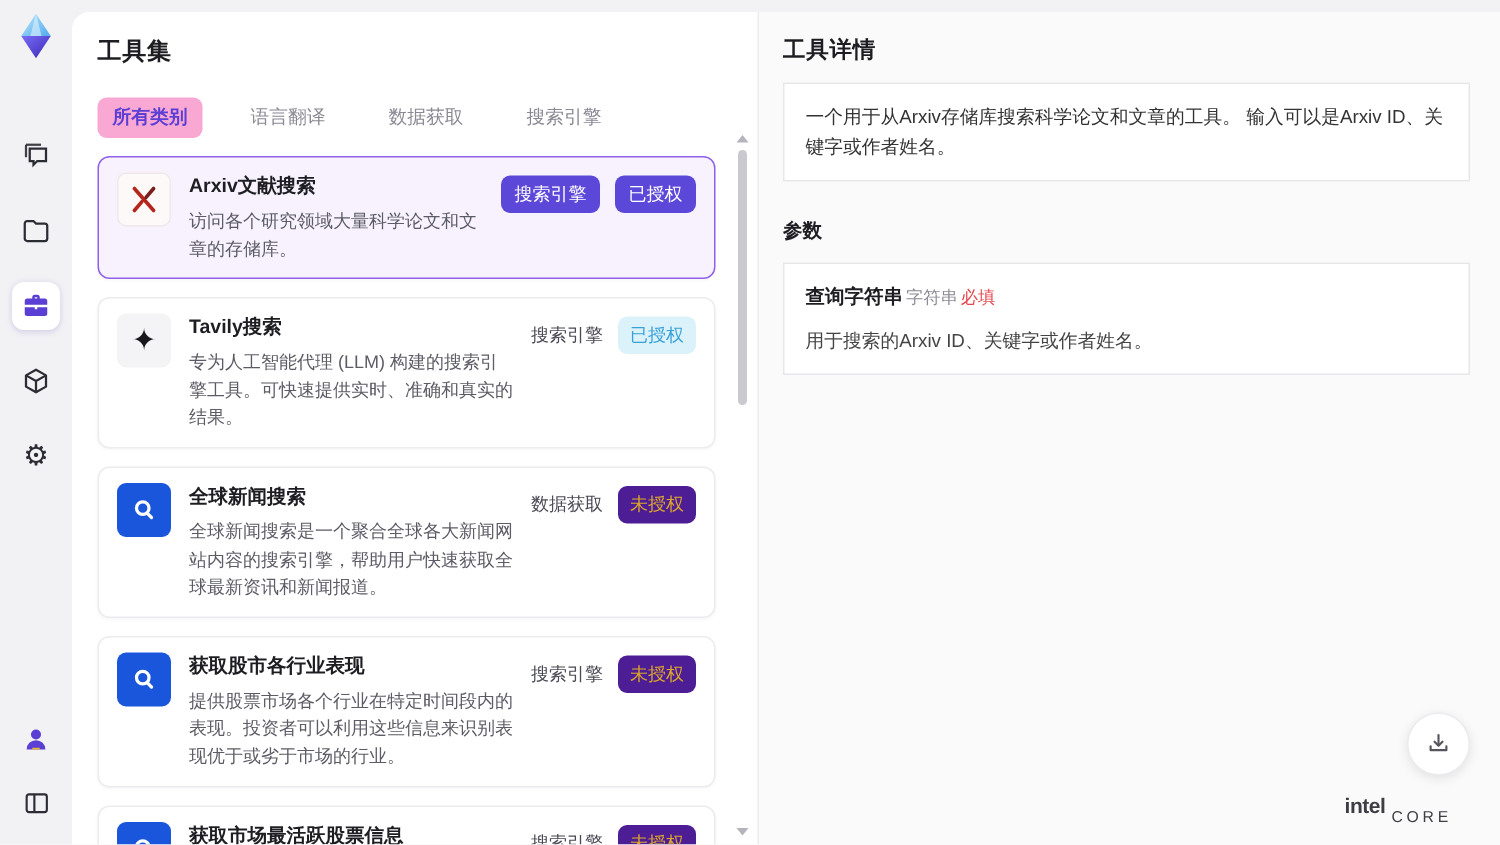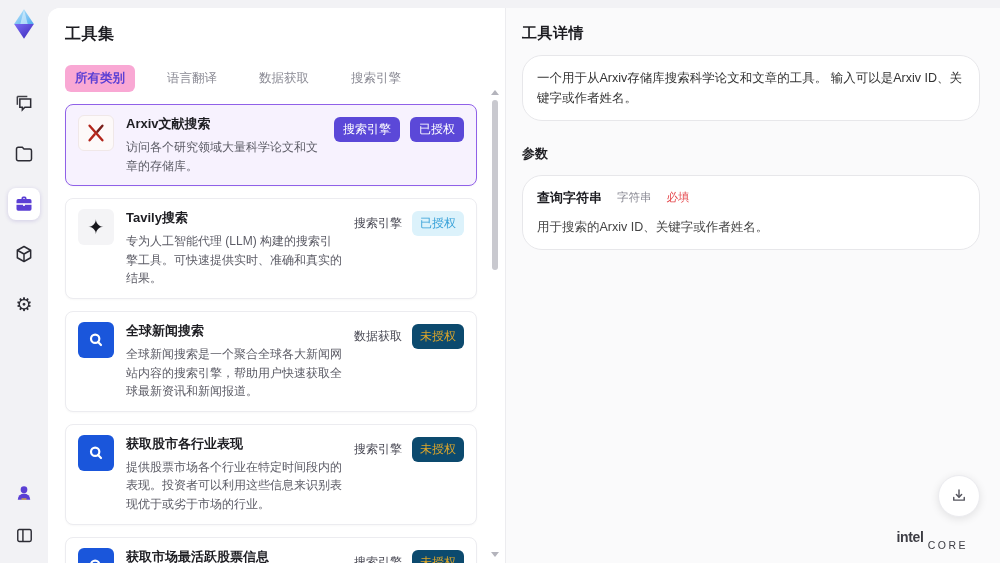--- a/index.html
+++ b/index.html
@@ -34,35 +34,35 @@
   .tool-icon.bluesearch { background:#1a56db; }
   .tavily-star { font-size:20px; color:#17171c; line-height:1; }
   .card-text { flex:1; min-width:0; }
   .card-name { font-size:13px; font-weight:bold; color:#1d1d22; }
   .card-desc { font-size:12px; color:#5c5c66; line-height:1.55; margin-top:5px; }
   .card-side { flex-shrink:0; display:flex; align-items:flex-start; gap:10px; padding-top:2px; }
   .chip-solid { background:#5b48d8; color:#fff; font-size:12px; padding:4px 9px; border-radius:6px; white-space:nowrap; }
   .tag { font-size:12px; color:#4a4a55; white-space:nowrap; padding-top:4px; }
   .badge { font-size:12px; padding:4px 8px; border-radius:6px; white-space:nowrap; }
   .badge.yes { background:#dcf2fb; color:#38a1d8; }
-  .badge.no  { background:#0c4a6e; color:#dda62a;text-align:right; }
+  .badge.no  { background:#4c1d95; color:#dda62a;text-align:right; }
 
   
   .scrollbar { position:absolute; right:6px; top:82px; bottom:6px; width:8px; }
   .sb-arrow { width:0; height:0; border-left:4px solid transparent; border-right:4px solid transparent; margin:0 auto; }
   .sb-arrow.up { border-bottom:5px solid #b4b4bc; }
   .sb-arrow.down { border-top:5px solid #b4b4bc; position:absolute; bottom:0; left:0; }
   .sb-thumb { position:absolute; top:10px; left:1px; width:6px; height:170px; border-radius:3px; background:#c9c9cf; }
 
   
   .details-panel { flex:1; background:#fafafb; padding:16px 20px 0 16px; position:relative; }
   .details-title { font-size:15px; font-weight:bold; letter-spacing:.5px; }
   .section-label { font-size:13px; font-weight:bold; margin-top:24px; }
-  .info-box { background:#fff; border:1px solid #e7e7ea; border-radius:20px; padding:12px 14px; margin-top:12px; font-size:12.5px; color:#333; line-height:1.6; }
-  .param-head { display:flex; align-items:flex-start; gap:15px; }
+  .info-box { background:#fff; border:1px solid #e7e7ea; border-radius:0; padding:12px 14px; margin-top:12px; font-size:12.5px; color:#333; line-height:1.6; }
+  .param-head { display:flex; align-items:flex-end; gap:2px; }
   .param-name { font-size:13px; font-weight:bold; color:#1d1d22; }
   .param-type { font-size:11.5px; color:#8a8a94; }
   .param-req { font-size:11.5px; color:#e5484d; }
   .param-desc { font-size:12.5px; color:#444; margin-top:8px; }
 
   
   .fab { position:absolute; right:20px; bottom:46px; width:42px; height:42px; border-radius:50%; background:#fff; border:1px solid #ececf0; box-shadow:0 2px 8px rgba(0,0,0,.10); display:flex; align-items:center; justify-content:center; cursor:pointer; }
   .intel { position:absolute; right:32px; bottom:12px; display:flex; align-items:center; gap:4px; color:#3d3d44; }
   .intel-word { font-size:14px; font-weight:bold; letter-spacing:-.3px; }
   .intel-core { font-size:10.5px; letter-spacing:2.5px; font-weight:normal;margin-top:16px; }

